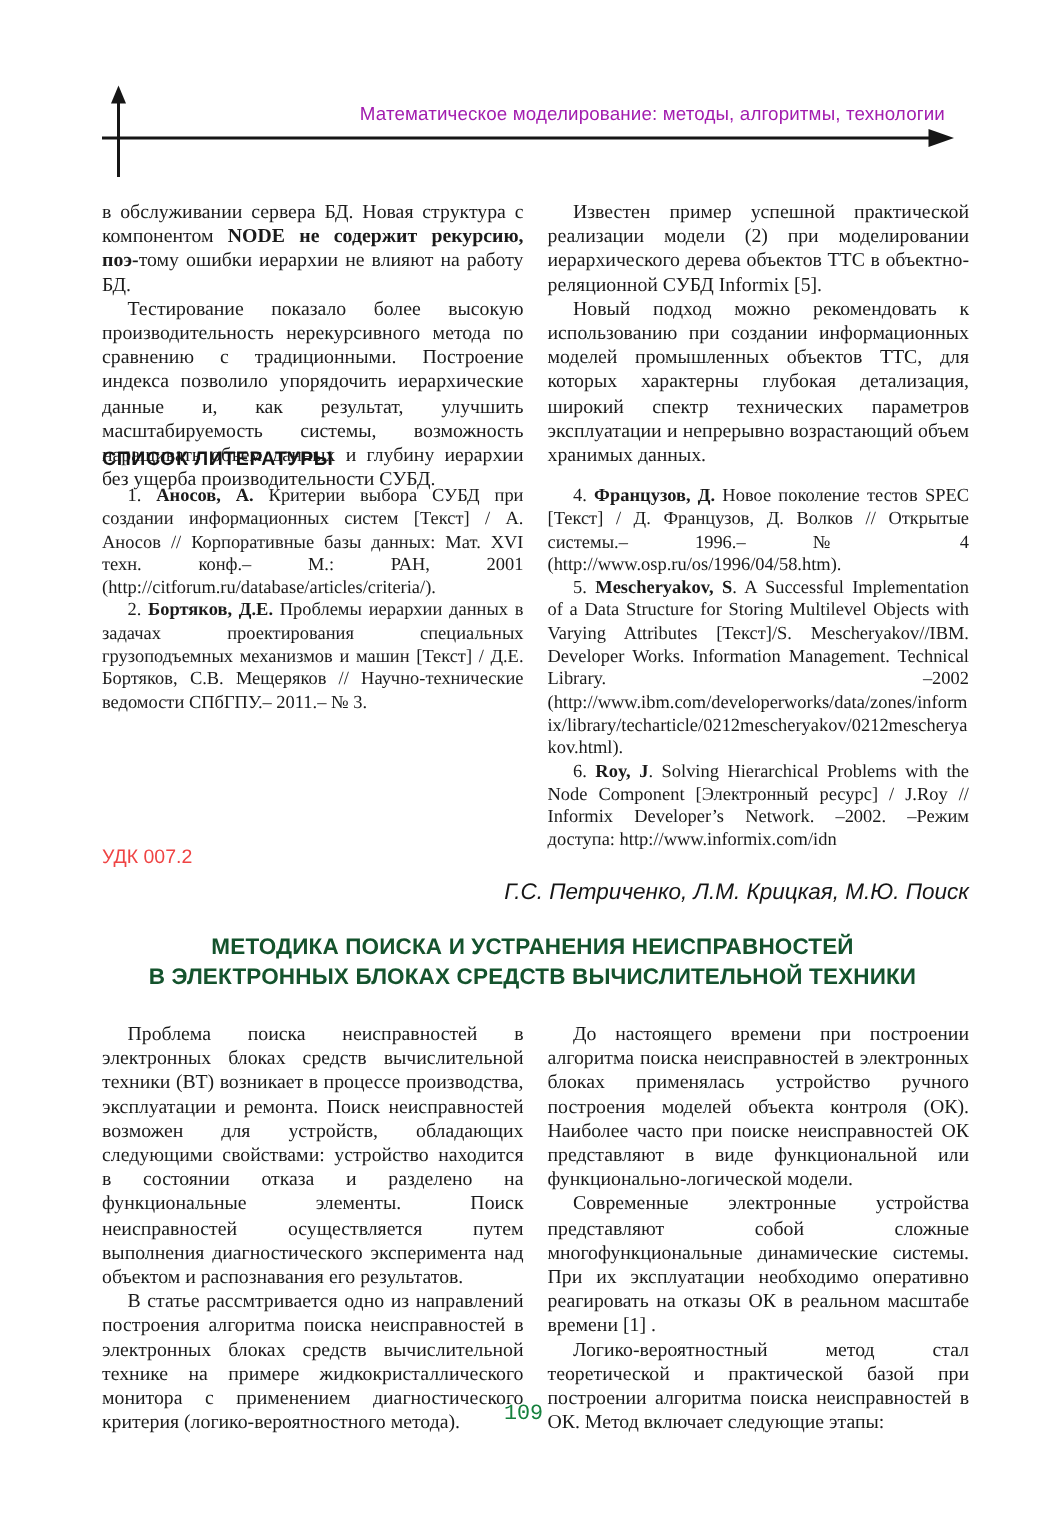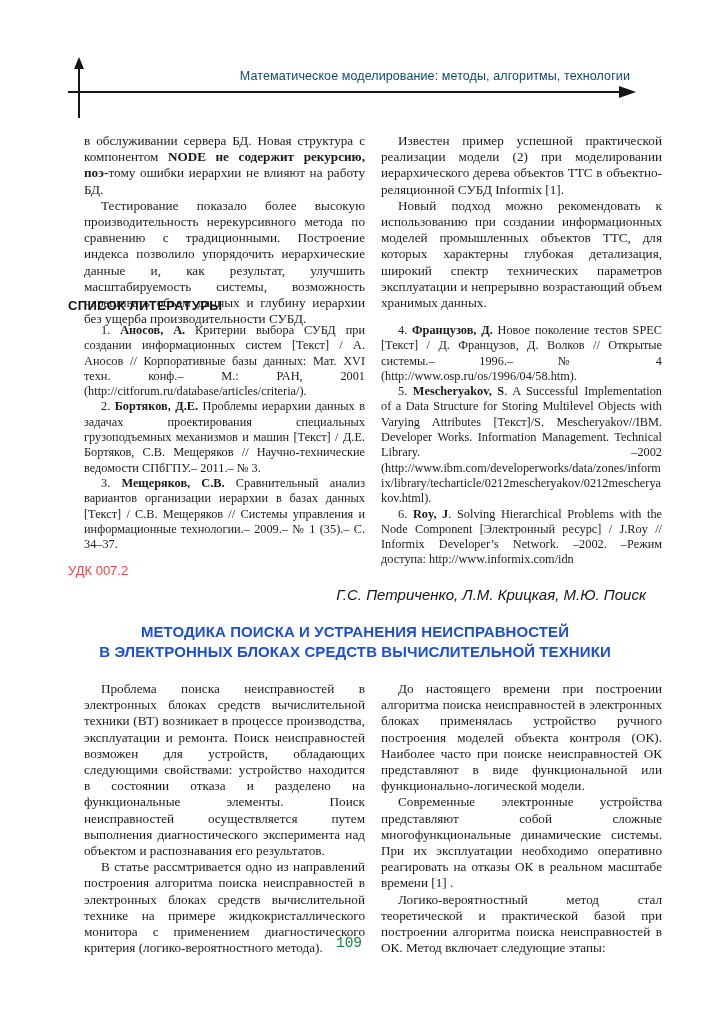--- a/index.html
+++ b/index.html
@@ -17,21 +17,21 @@
   
   .running-title {
     position: absolute;
     top: 69px;
     left: 68px;
     width: 562px;
     text-align: right;
     font-family: "Liberation Sans", sans-serif;
     font-size: 12.5px;
     letter-spacing: 0.1px;
-    color: #0c4a6e;
+    color: #a21caf;
     white-space: nowrap;
   }
   .h-rule {
     position: absolute;
     left: 68px;
     top: 91px;
     width: 553px;
     height: 2px;
     background: #161616;
   }
@@ -58,21 +58,21 @@
     top: 57px;
     width: 0; height: 0;
     border-bottom: 12px solid #161616;
     border-left: 5px solid transparent;
     border-right: 5px solid transparent;
   }
 
   
   .two-col {
     position: absolute;
-    left: 84px;
+    left: 68px;
     width: 578px;
     display: flex;
     gap: 16px;
   }
   .col { width: 284px; }
 
   .body-text p {
     font-size: 13.2px;
     line-height: 16.2px;
     text-align: justify;
@@ -129,21 +129,21 @@
     position: absolute;
     top: 622px;
     left: 40px;
     width: 630px;
     text-align: center;
     font-family: "Liberation Sans", sans-serif;
     font-weight: bold;
     font-size: 15px;
     line-height: 20px;
     letter-spacing: 0.1px;
-    color: #1d4ed8;
+    color: #14532d;
   }
 
   .bottom-body { top: 681px; }
 
   .page-number {
     position: absolute;
     top: 935px;
     left: 68px;
     width: 562px;
     text-align: center;
@@ -164,32 +164,31 @@
     <div class="v-line"></div>
     <div class="v-arrow"></div>
   </div>
 
   <section class="two-col top-body body-text">
     <div class="col">
       <p><span>в обслуживании сервера БД. Новая структура с компонентом </span><strong>NODE не содержит рекурсию, поэ-</strong><span>тому ошибки иерархии не влияют на работу БД.</span></p>
       <p class="ind">Тестирование показало более высокую производительность нерекурсивного метода по сравнению с традиционными. Построение индекса позволило упорядочить иерархические данные и, как результат, улучшить масштабируемость системы, возможность наращивать объем данных и глубину иерархии без ущерба производительности СУБД.</p>
     </div>
     <div class="col">
-      <p class="ind">Известен пример успешной практической реализации модели (2) при моделировании иерархического дерева объектов ТТС в объектно-реляционной СУБД Informix [1].</p>
+      <p class="ind">Известен пример успешной практической реализации модели (2) при моделировании иерархического дерева объектов ТТС в объектно-реляционной СУБД Informix [5].</p>
       <p class="ind">Новый подход можно рекомендовать к использованию при создании информационных моделей промышленных объектов ТТС, для которых характерны глубокая детализация, широкий спектр технических параметров эксплуатации и непрерывно возрастающий объем хранимых данных.</p>
     </div>
   </section>
 
   <h2 class="refs-heading">СПИСОК ЛИТЕРАТУРЫ</h2>
 
   <section class="two-col refs">
     <div class="col">
       <p><span>1. </span><strong>Аносов, А.</strong><span> Критерии выбора СУБД при создании информационных систем [Текст] / А. Аносов // Корпоративные базы данных: Мат. XVI техн. конф.– М.: РАН, 2001 (http://citforum.ru/database/articles/criteria/).</span></p>
       <p><span>2. </span><strong>Бортяков, Д.Е.</strong><span> Проблемы иерархии данных в задачах проектирования специальных грузоподъемных механизмов и машин [Текст] / Д.Е. Бортяков, С.В. Мещеряков // Научно-технические ведомости СПбГПУ.– 2011.– № 3.</span></p>
-      <p><span>3. </span><strong>Мещеряков, С.В.</strong><span> Сравнительный анализ вариантов организации иерархии в базах данных [Текст] / С.В. Мещеряков // Системы управления и информационные технологии.– 2009.– № 1 (35).– С. 34–37.</span></p>
     </div>
     <div class="col">
       <p><span>4. </span><strong>Французов, Д.</strong><span> Новое поколение тестов SPEC [Текст] / Д. Французов, Д. Волков // Открытые системы.– 1996.– № 4 (http://www.osp.ru/os/1996/04/58.htm).</span></p>
       <p><span>5. </span><strong>Mescheryakov, S</strong><span>. A Successful Implementation of a Data Structure for Storing Multilevel Objects with Varying Attributes [Текст]/S. Mescheryakov//IBM. Developer Works. Information Management. Technical Library. –2002 (http://www.ibm.com/developerworks/data/zones/informix/library/techarticle/0212mescheryakov/0212mescheryakov.html).</span></p>
       <p><span>6. </span><strong>Roy, J</strong><span>. Solving Hierarchical Problems with the Node Component [Электронный ресурс] / J.Roy // Informix Developer’s Network. –2002. –Режим доступа: http://www.informix.com/idn</span></p>
     </div>
   </section>
 
   <div class="udc">УДК 007.2</div>
   <div class="authors">Г.С. Петриченко, Л.М. Крицкая, М.Ю. Поиск</div>

